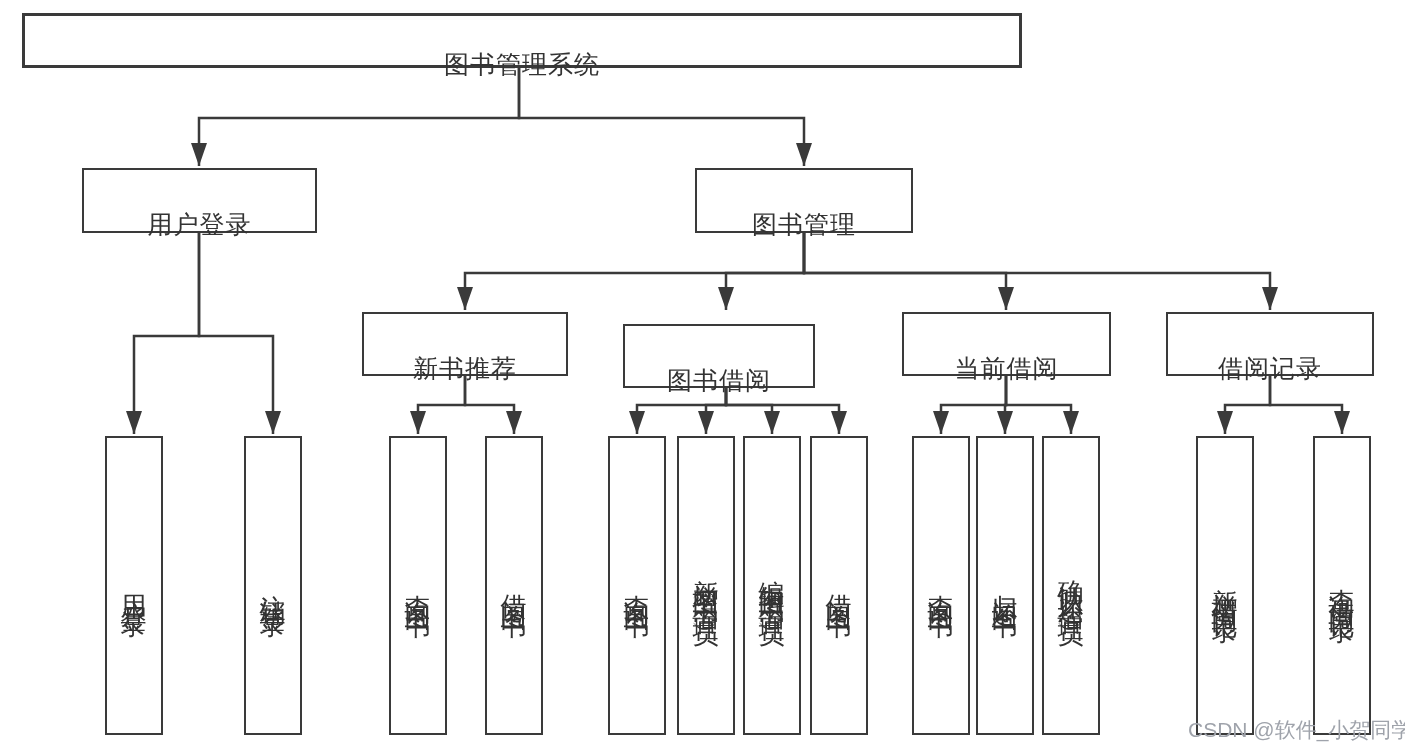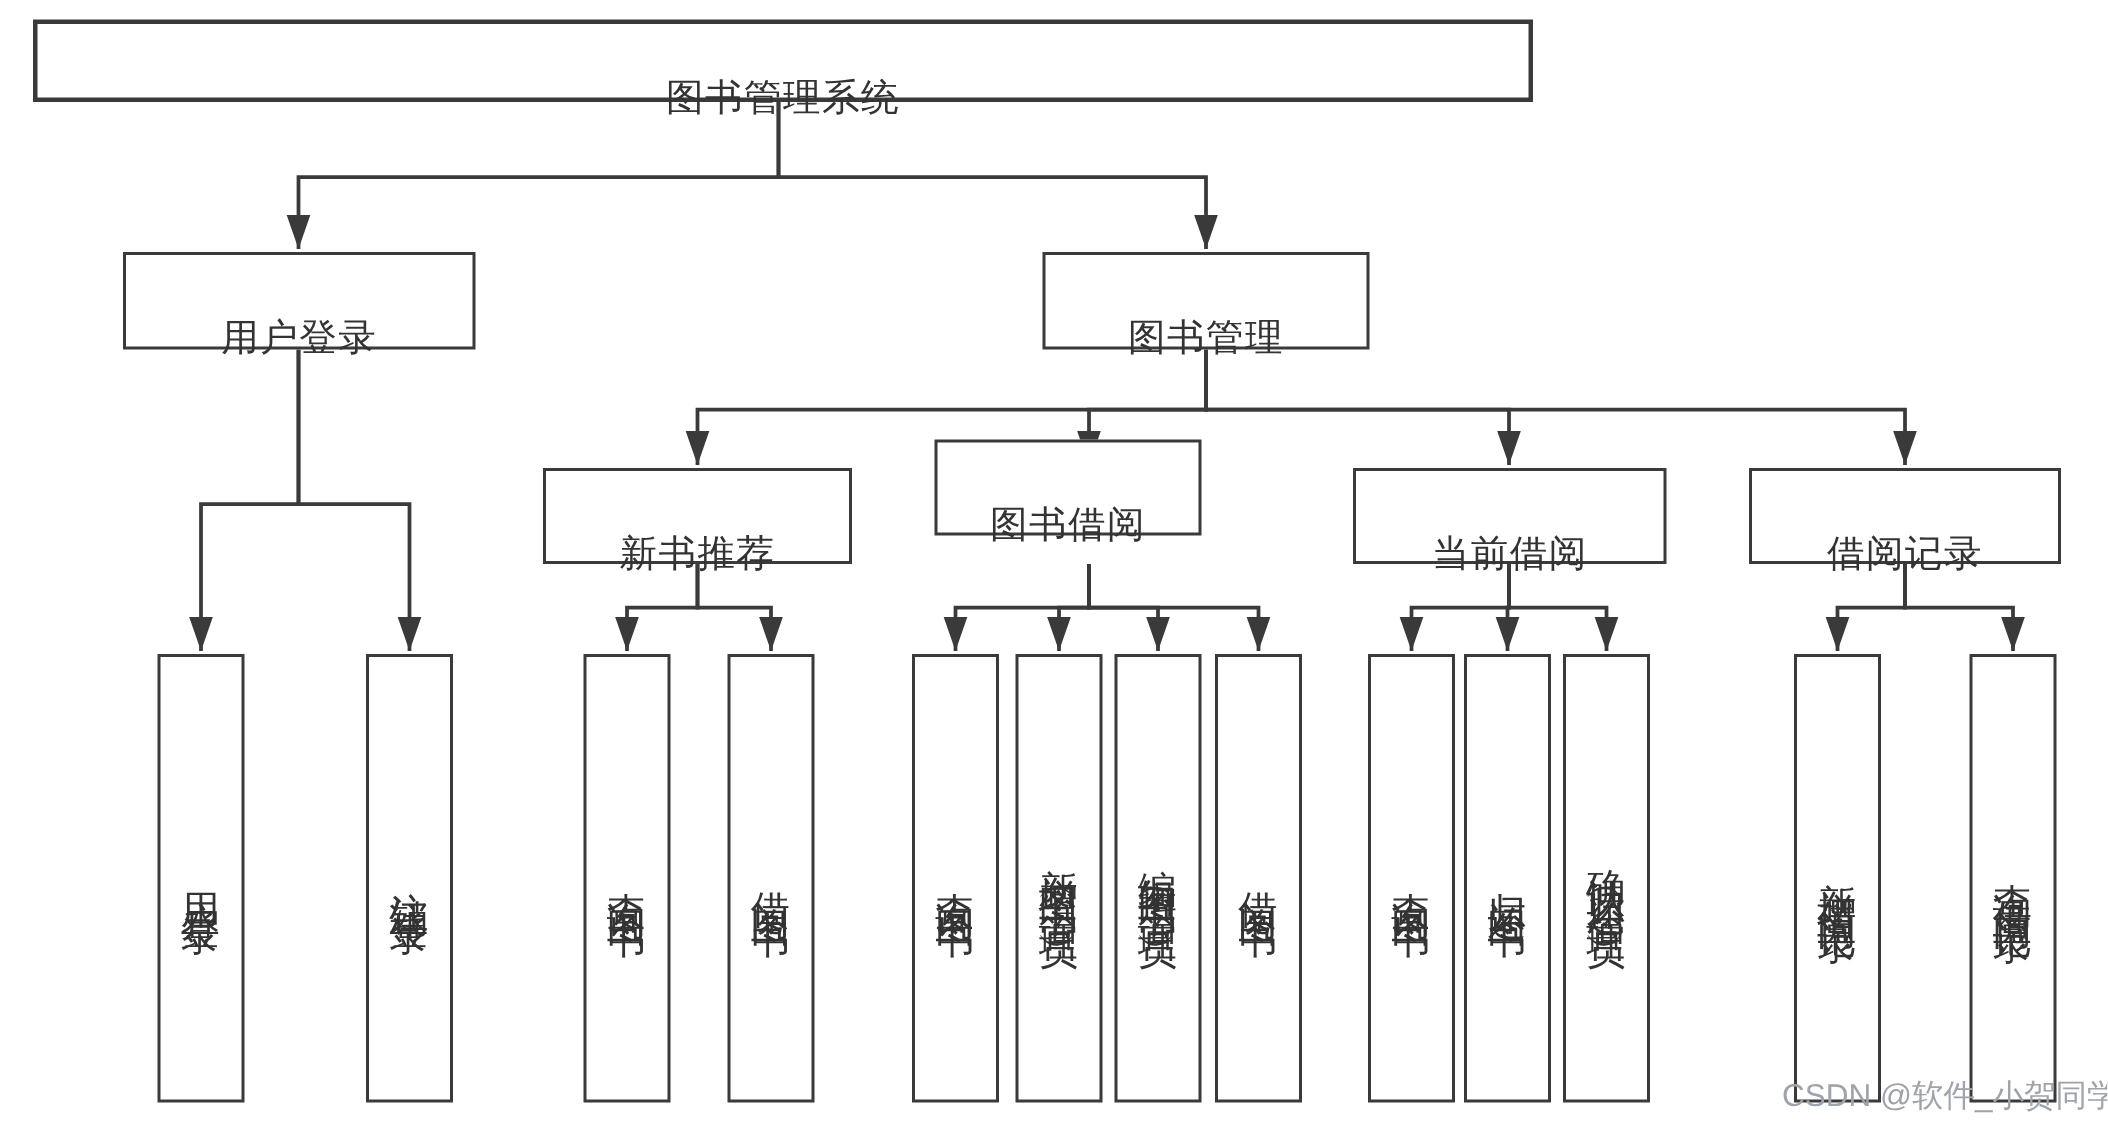--- a/index.html
+++ b/index.html
@@ -107,21 +107,21 @@
   <div class="node" style="left:82px; top:168px; width:235px; height:65px;">
     <span class="hlabel">用户登录</span>
   </div>
   <div class="node" style="left:695px; top:168px; width:218px; height:65px;">
     <span class="hlabel">图书管理</span>
   </div>
 
   <div class="node" style="left:362px; top:312px; width:206px; height:64px;">
     <span class="hlabel">新书推荐</span>
   </div>
-  <div class="node" style="left:623px; top:293px; width:178px; height:64px;">
+  <div class="node" style="left:623px; top:324px; width:192px; height:64px;">
     <span class="hlabel">图书借阅</span>
   </div>
   <div class="node" style="left:1166px; top:312px; width:208px; height:64px;">
     <span class="hlabel">借阅记录</span>
   </div>
   <div class="node" style="left:902px; top:312px; width:209px; height:64px;">
     <span class="hlabel">当前借阅</span>
   </div>
 
   <div class="node leaf" style="left:105px; top:436px; width:58px; height:299px;">

